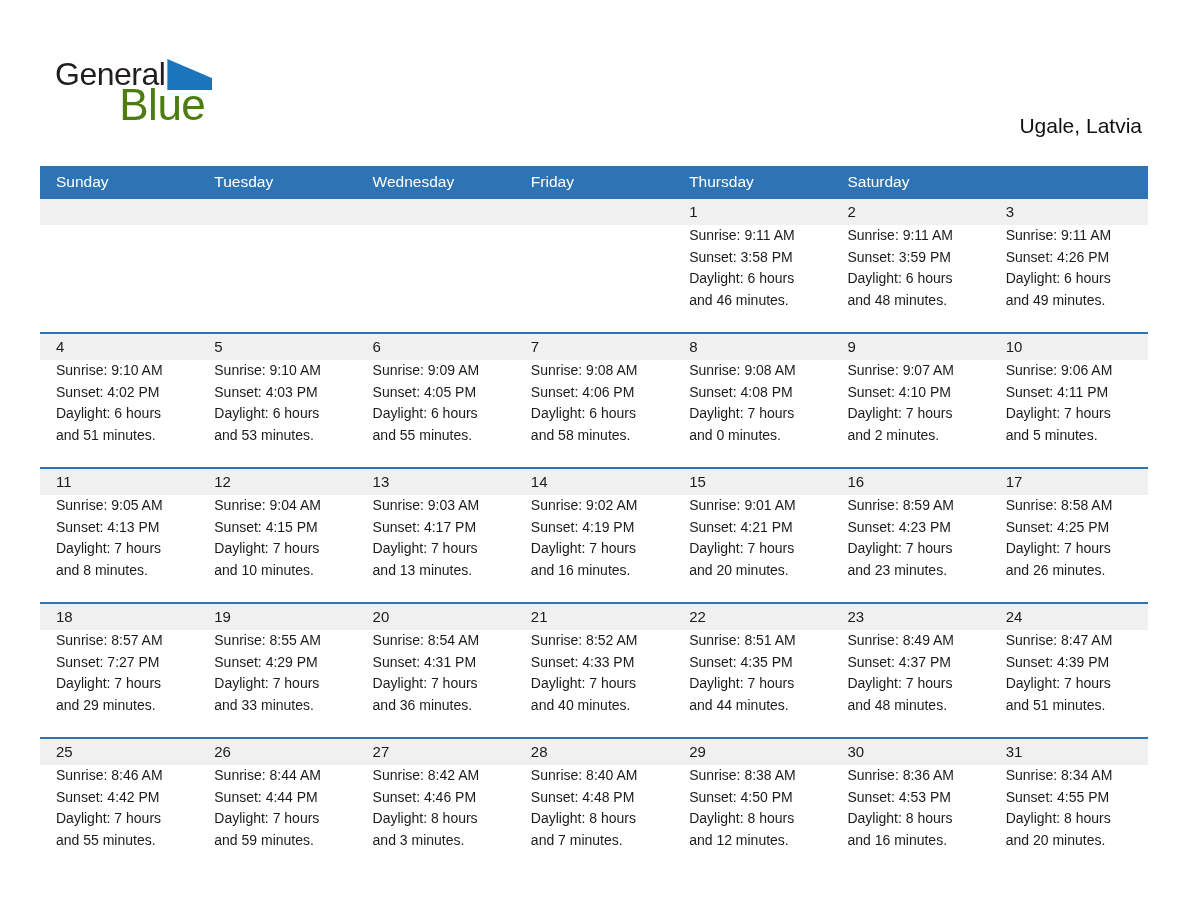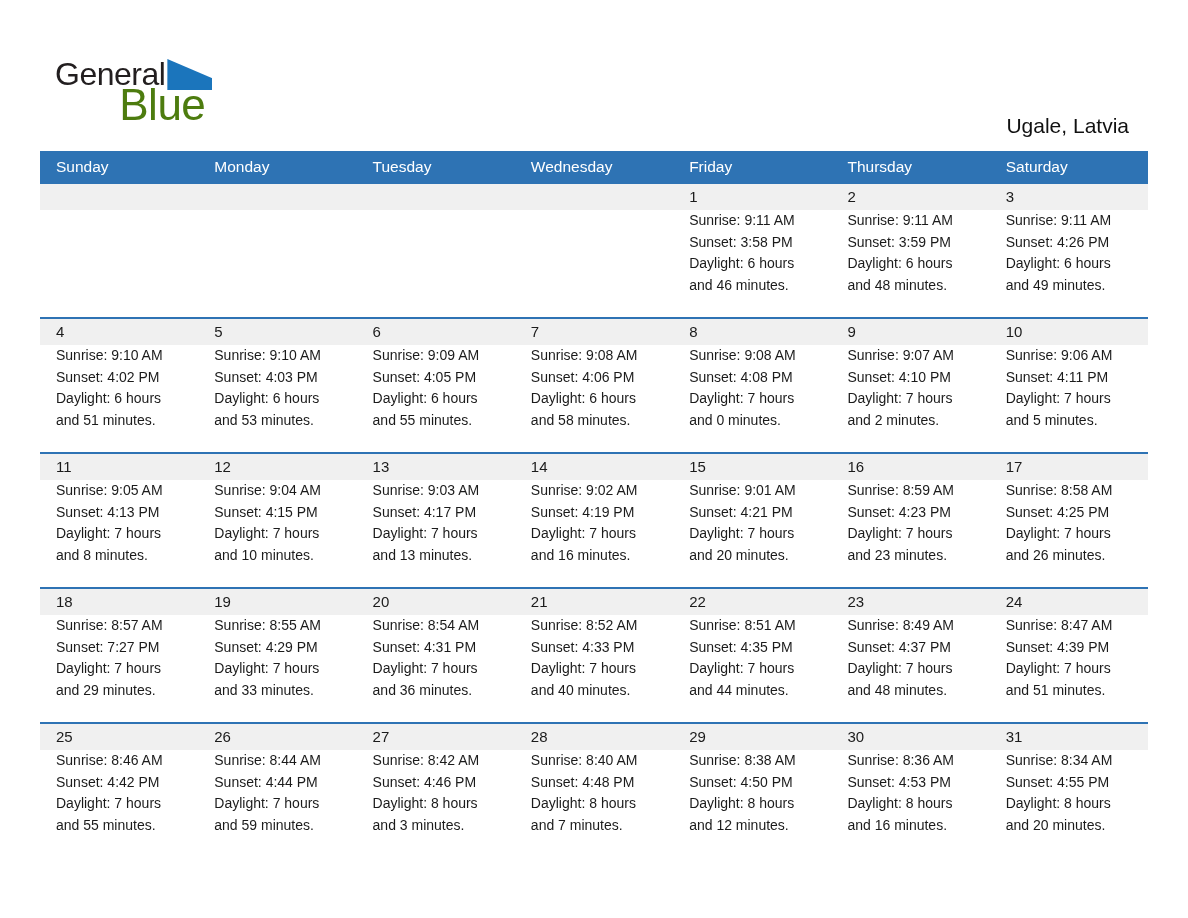--- a/index.html
+++ b/index.html
@@ -27,26 +27,26 @@
   }
   .logo-bottom { text-align: right; margin-top: -7px; padding-right: 7px; }
   .logo-blue { font-size: 44px; line-height: 1; color: #4d7c0f; letter-spacing: -0.5px; }
 
   
   .month-title {
     position: absolute; top: 57px; right: 58px;
     font-size: 37px; color: #111111; white-space: nowrap;
   }
   .location-subtitle {
-    position: absolute; top: 114px; right: 59px;
+    position: absolute; top: 114px; right: 46px;
     font-size: 21px; color: #111111; white-space: nowrap;
   }
 
   
-  .calendar { position: absolute; left: 40px; top: 151px; width: 1108px; }
+  .calendar { position: absolute; left: 40px; top: 166px; width: 1108px; }
 
   .weekday-row {
     display: grid; grid-template-columns: repeat(7, 1fr);
     background: #2e73b4; height: 31px;
   }
   .weekday-cell {
     color: #ffffff; font-size: 15.5px; line-height: 31px;
     padding-left: 16px; overflow: hidden; white-space: nowrap;
   }
 
@@ -79,21 +79,20 @@
     <div class="logo-bottom">
       <span class="logo-blue">Blue</span>
     </div>
   </div>
 
   <div class="location-subtitle">Ugale, Latvia</div>
 
   <div class="calendar">
     <div class="weekday-row" id="weekday-row">
         <div class="weekday-cell">Sunday</div>
-        <div class="weekday-cell">Monday</div>
         <div class="weekday-cell">Tuesday</div>
         <div class="weekday-cell">Wednesday</div>
         <div class="weekday-cell">Friday</div>
         <div class="weekday-cell">Thursday</div>
         <div class="weekday-cell">Saturday</div>
       </div>
     <div id="weeks-container">
         <div class="week-row">
           <div class="day-cell">
     

